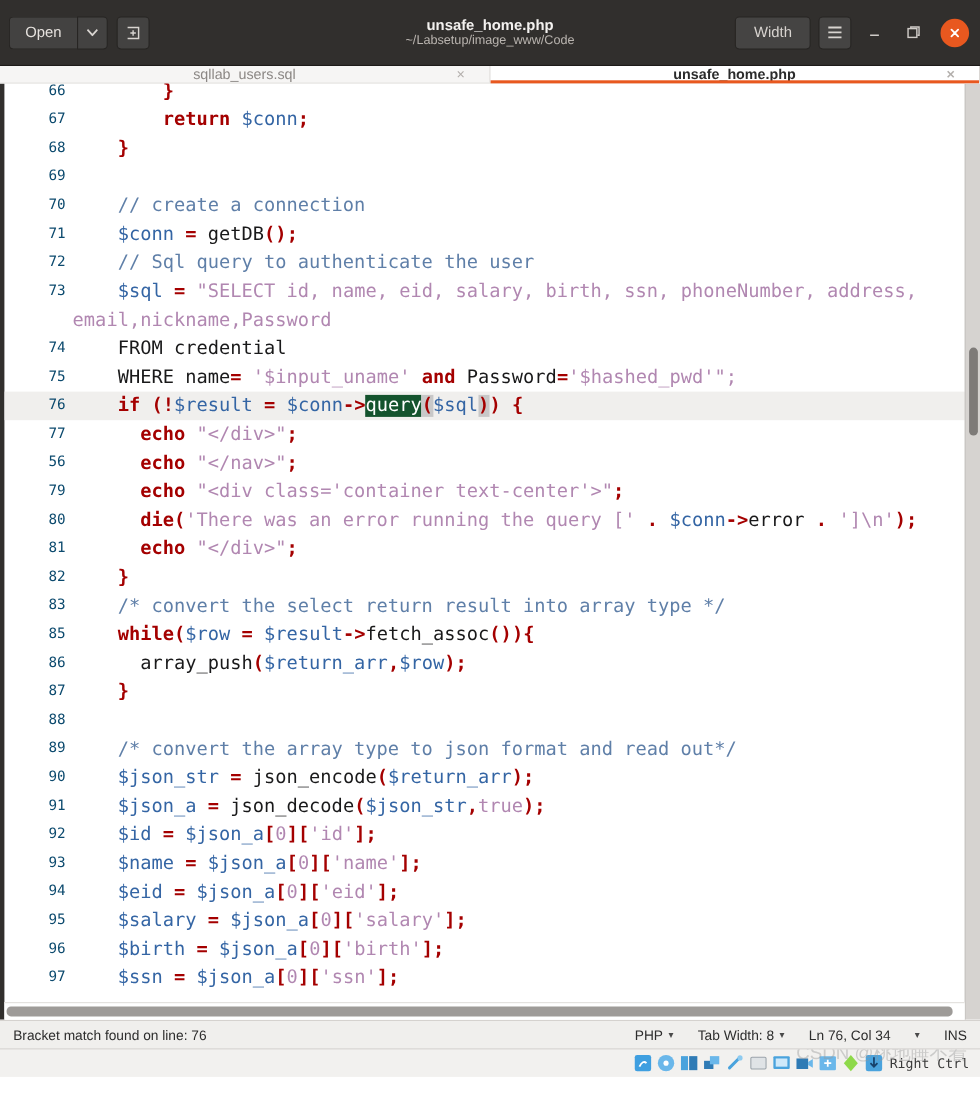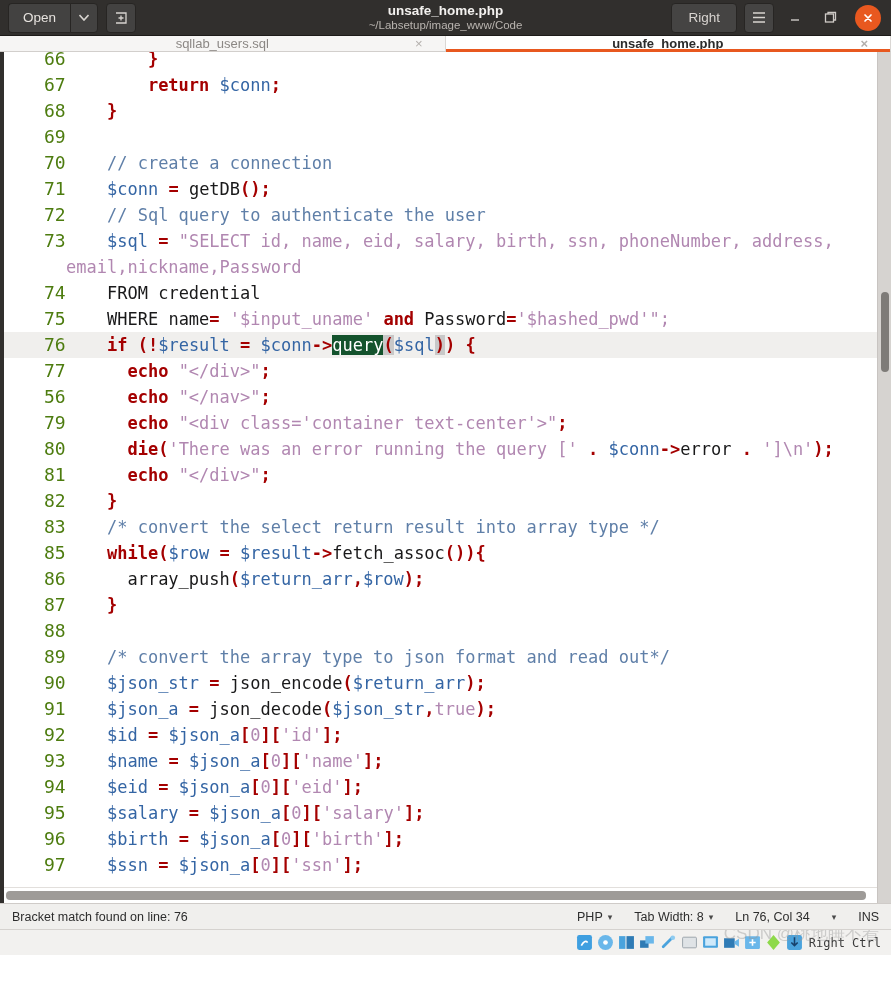--- a/index.html
+++ b/index.html
@@ -6,21 +6,21 @@
   html, body {
     width: 891px; height: 999px;
     background: #ffffff;
     font-family: "Liberation Sans", sans-serif;
     overflow: hidden;
   }
 
   
   .titlebar {
     position: relative;
-    height: 36px;
+    height: 60px;
     background: #312f2d;
     display: flex;
     align-items: center;
     padding: 0 8px;
     border-bottom: 1px solid #1d1b19;
   }
   .tb-left { display: flex; align-items: center; gap: 8px; z-index: 2; }
   .btn-open-group { display: flex; }
   .btn-open {
     background: #434241;
@@ -161,22 +161,22 @@
     display: flex;
     min-height: 26px;
     white-space: pre;
   }
   .row.cur { background: #f0efed; }
   .gutter {
     width: 56px;
     flex: none;
     text-align: right;
     padding-right: 10px;
-    color: #4d7c0f;
-    font-size: 18px;
+    color: #0c4a6e;
+    font-size: 13px;
     line-height: 26px;
     padding-left: 40px;
   }
   .row.cur .gutter { font-weight: normal; }
   .codeline {
     flex: 1;
     padding-left: 6px;
     line-height: 26px;
     color: #19191a;
   }
@@ -301,21 +301,21 @@
       </svg>
     </div>
   </div>
 
   <div class="tb-center">
     <div class="tb-title">unsafe_home.php</div>
     <div class="tb-subtitle">~/Labsetup/image_www/Code</div>
   </div>
 
   <div class="tb-right">
-    <div class="btn-save">Right</div>
+    <div class="btn-save">Width</div>
     <div class="btn-menu">
       <svg width="16" height="13" viewBox="0 0 16 13">
         <path d="M2 2 h12 M2 6.5 h12 M2 11 h12" stroke="#d8d4d0" stroke-width="1.6"></path>
       </svg>
     </div>
     <div class="wbtn">
       <svg width="14" height="14" viewBox="0 0 14 14">
         <path d="M3 9 h8" stroke="#cfcbc7" stroke-width="1.4"></path>
       </svg>
     </div>

